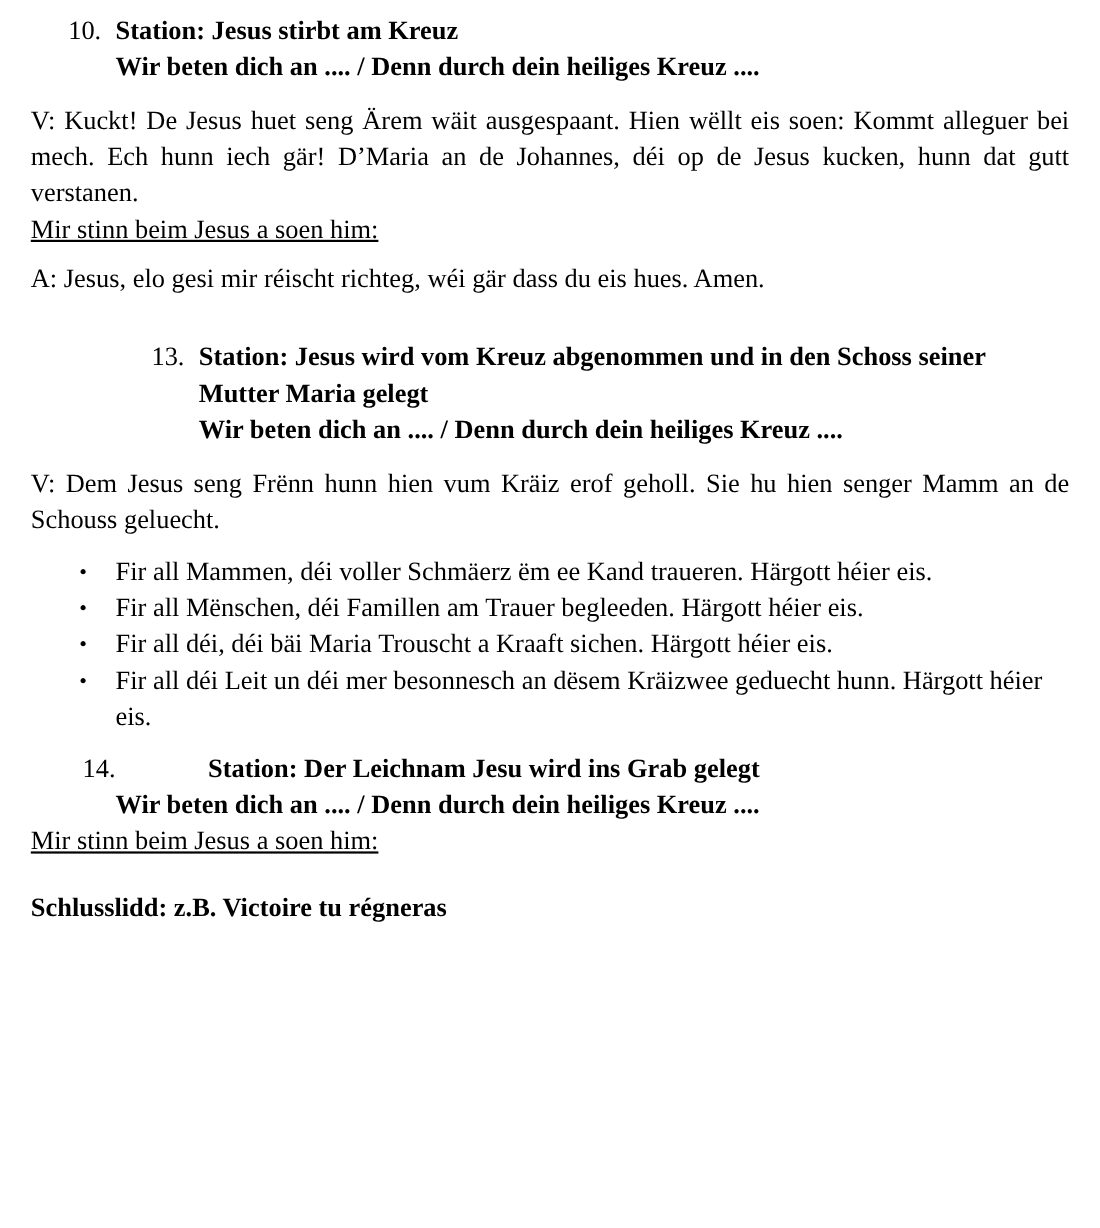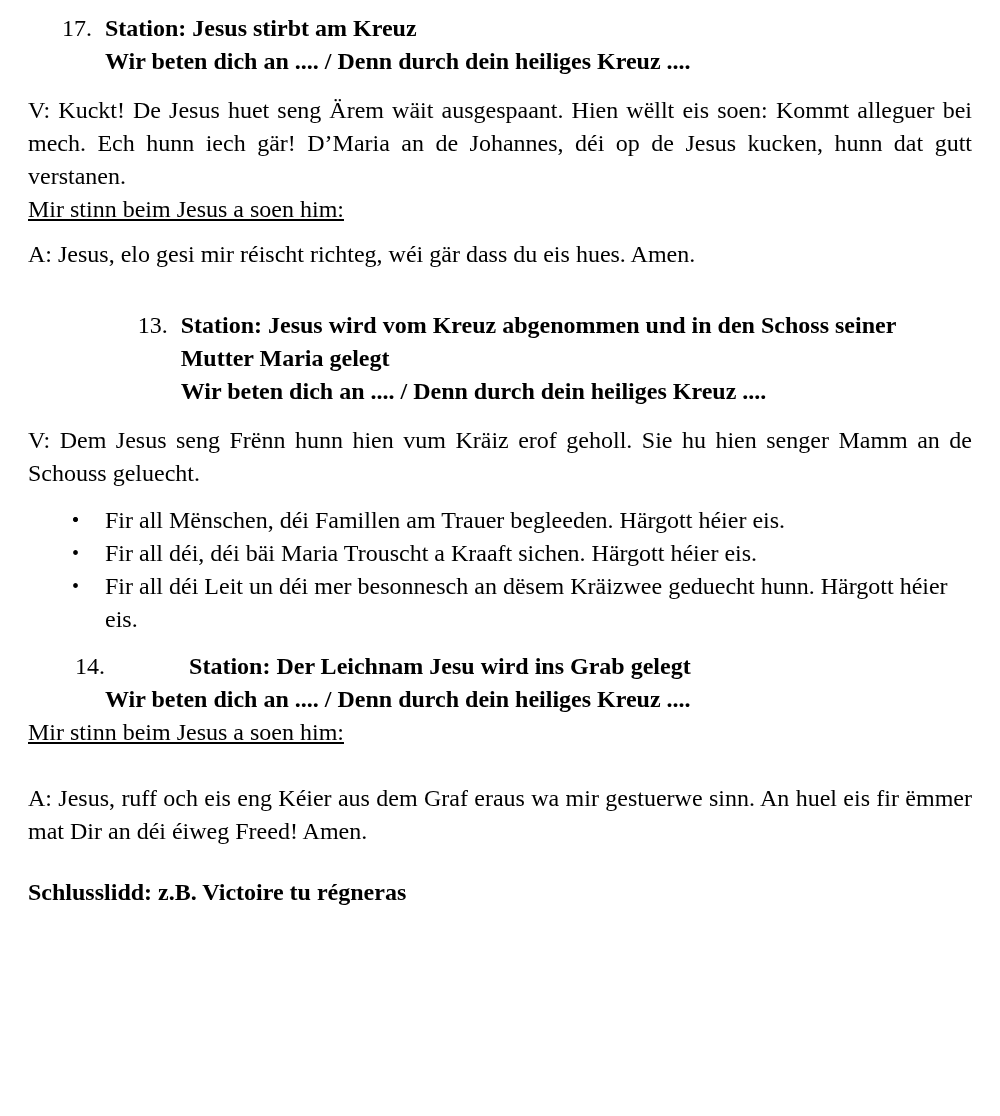--- a/index.html
+++ b/index.html
@@ -42,21 +42,21 @@
     font-size: 20px;
   }
   .closing { margin: 28px 0 3px 0; font-weight: bold; }
 </style>
 </head>
 <body>
 
 <div class="page">
 
   <div class="heading">
-    <span class="num">17.</span>
+    <span class="num">10.</span>
     <span class="htxt">
       <span class="hline">Station: Jesus stirbt am Kreuz</span>
       <span class="hline">Wir beten dich an .... / Denn durch dein heiliges Kreuz ....</span>
     </span>
   </div>
   <p class="para justify">V: Kuckt! De Jesus huet seng Ärem wäit ausgespaant. Hien wëllt eis soen: Kommt alleguer bei mech. Ech hunn iech gär! D’Maria an de Johannes, déi op de Jesus kucken, hunn dat gutt verstanen.</p>
   <p class="para invitation">Mir stinn beim Jesus a soen him:</p>
   <p class="para answer">A: Jesus, elo gesi mir réischt richteg, wéi gär dass du eis hues. Amen.</p>
 
   <div class="heading sec13">
@@ -64,20 +64,21 @@
     <span class="htxt">
       <span class="hline">Station: Jesus wird vom Kreuz abgenommen und in den Schoss seiner</span>
       <span class="hline">Mutter Maria gelegt</span>
       <span class="hline">Wir beten dich an .... / Denn durch dein heiliges Kreuz ....</span>
     </span>
   </div>
   <p class="para justify">V: Dem Jesus seng Frënn hunn hien vum Kräiz erof geholl. Sie hu hien senger Mamm an de Schouss geluecht.</p>
   <ul class="prayers">
     <li>
       <span class="bullet-glyph">•</span>
+      <span>Fir all Mammen, déi voller Schmäerz ëm ee Kand traueren. Härgott héier eis.</span>
     </li>
     <li>
       <span class="bullet-glyph">•</span>
       <span>Fir all Mënschen, déi Famillen am Trauer begleeden. Härgott héier eis.</span>
     </li>
     <li>
       <span class="bullet-glyph">•</span>
       <span>Fir all déi, déi bäi Maria Trouscht a Kraaft sichen. Härgott héier eis.</span>
     </li>
     <li>
@@ -87,17 +88,16 @@
   </ul>
 
   <div class="heading sec14">
     <span class="num">14.</span>
     <span class="htxt">
       <span class="hline">Station: Der Leichnam Jesu wird ins Grab gelegt</span>
       <span class="hline">Wir beten dich an .... / Denn durch dein heiliges Kreuz ....</span>
     </span>
   </div>
   <p class="para invitation">Mir stinn beim Jesus a soen him:</p>
-  <p class="para answer-loose justify">A: Jesus, ruff och eis eng Kéier aus dem Graf eraus wa mir gestuerwe sinn. An huel eis fir ëmmer mat Dir an déi éiweg Freed! Amen.</p>
 
   <p class="closing">Schlusslidd: z.B. Victoire tu régneras</p>
 
 </div>
 
 </body></html>

